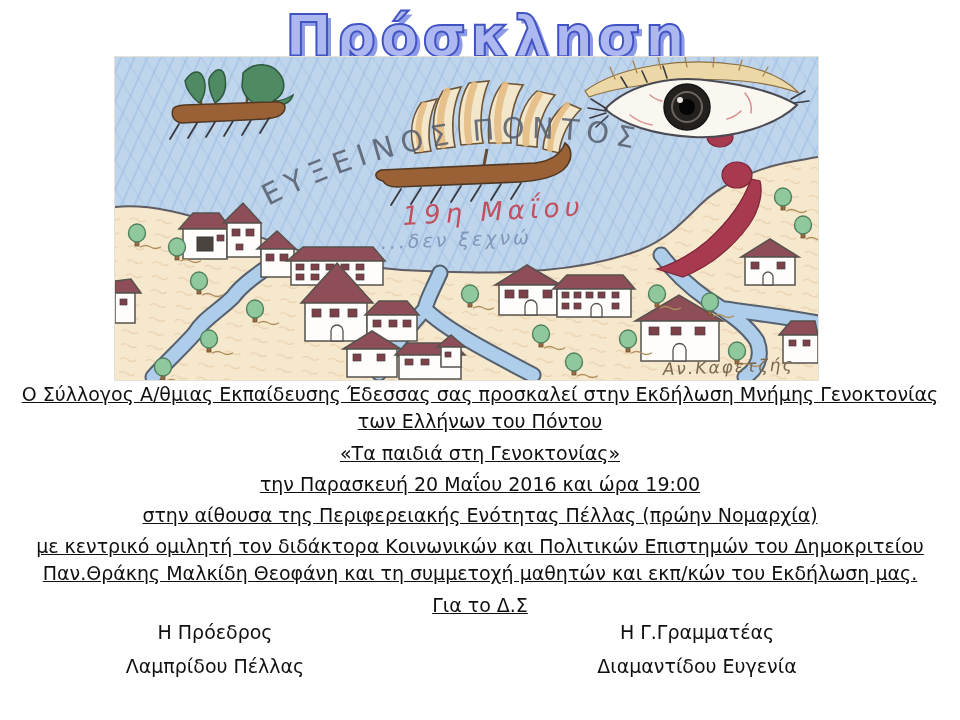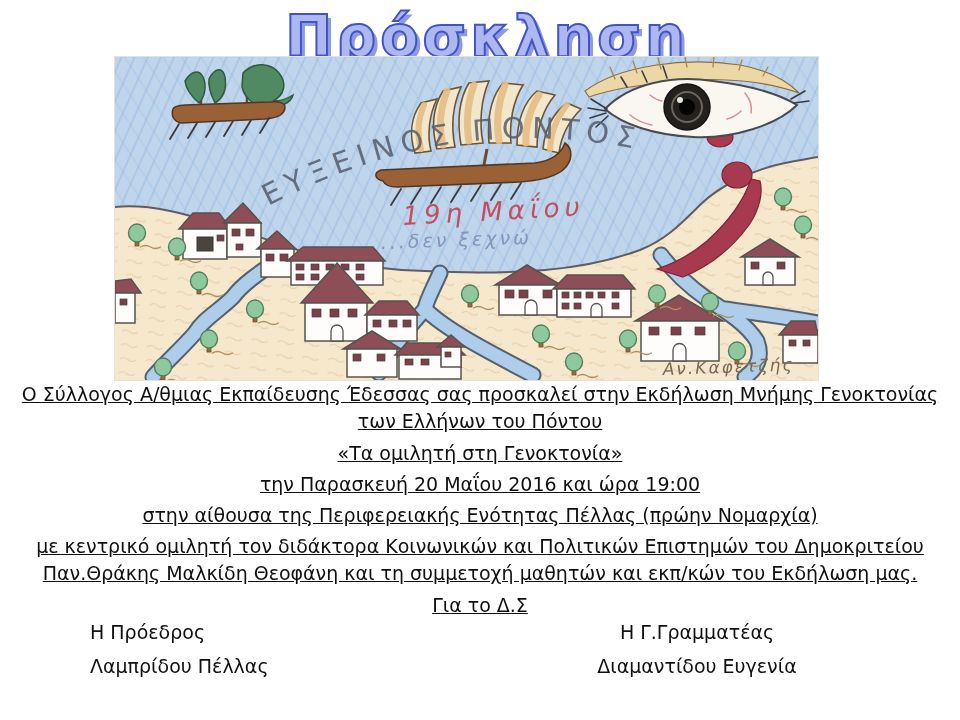--- a/index.html
+++ b/index.html
@@ -37,21 +37,21 @@
   .arcT{font-size:29px;letter-spacing:7px;fill:var(--arc-text);opacity:.85;font-weight:500;}
   .squig{stroke:#b08f5c;stroke-width:1.3;fill:none;stroke-linecap:round;}
   
   .content{position:absolute;top:381px;left:0;width:100%;color:var(--body-text);
            font-size:19px;line-height:27px;text-align:center;text-decoration:underline;}
   .content p{margin:0 0 4px 0;}
   .content p.intro{margin-bottom:5px;}
   .content p.speaker{margin-bottom:5px;text-align:center;}
   .content p.board{margin-bottom:0;}
   .sig-row{position:relative;height:27px;margin-bottom:7px;}
-  .sig-left{position:absolute;left:90px;width:250px;text-align:left;}
+  .sig-left{position:absolute;left:90px;width:250px;text-align:center;}
   .sig-right{position:absolute;left:572px;width:250px;text-align:center;}
 </style>
 </head>
 <body>
 
 <div class="page">
 
   <div class="title-row">
     <span class="title-wrap">
       <span class="title-shadow">Πρόσκληση</span>
@@ -327,21 +327,21 @@
     <text x="288" y="168" font-size="26" font-style="italic" letter-spacing="5" fill="var(--date-red)" transform="rotate(-3 288 168)">19η Μαΐου</text>
     <text x="266" y="192" font-size="19" font-style="italic" letter-spacing="3" fill="var(--motto-blue)" transform="rotate(-2 266 192)">...δεν ξεχνώ</text>
     <text x="548" y="318" font-size="17" font-style="italic" letter-spacing="2" fill="var(--signature-ink)" transform="rotate(-2 548 318)">Αν.Καφετζής</text>
   </svg>
 
   <div class="content">
     <p class="intro">
       <span>Ο Σύλλογος Α/θμιας Εκπαίδευσης Έδεσσας σας προσκαλεί στην Εκδήλωση Μνήμης Γενοκτονίας</span><br>
       <span>των Ελλήνων του Πόντου</span>
     </p>
-    <p>«Τα ομιλητή στη Γενοκτονία»</p>
+    <p>«Τα παιδιά στη Γενοκτονίας»</p>
     <p>την Παρασκευή 20 Μαΐου 2016 και ώρα 19:00</p>
     <p>στην αίθουσα της Περιφερειακής Ενότητας Πέλλας (πρώην Νομαρχία)</p>
     <p class="speaker">
       <span>με κεντρικό ομιλητή τον διδάκτορα Κοινωνικών και Πολιτικών Επιστημών του Δημοκριτείου</span><br>
       <span>Παν.Θράκης Μαλκίδη Θεοφάνη και τη συμμετοχή μαθητών και εκπ/κών του Εκδήλωση μας.</span>
     </p>
     <p class="board">Για το Δ.Σ</p>
     <div class="sig-row">
       <span class="sig-left">Η Πρόεδρος</span>
       <span class="sig-right">Η Γ.Γραμματέας</span>

